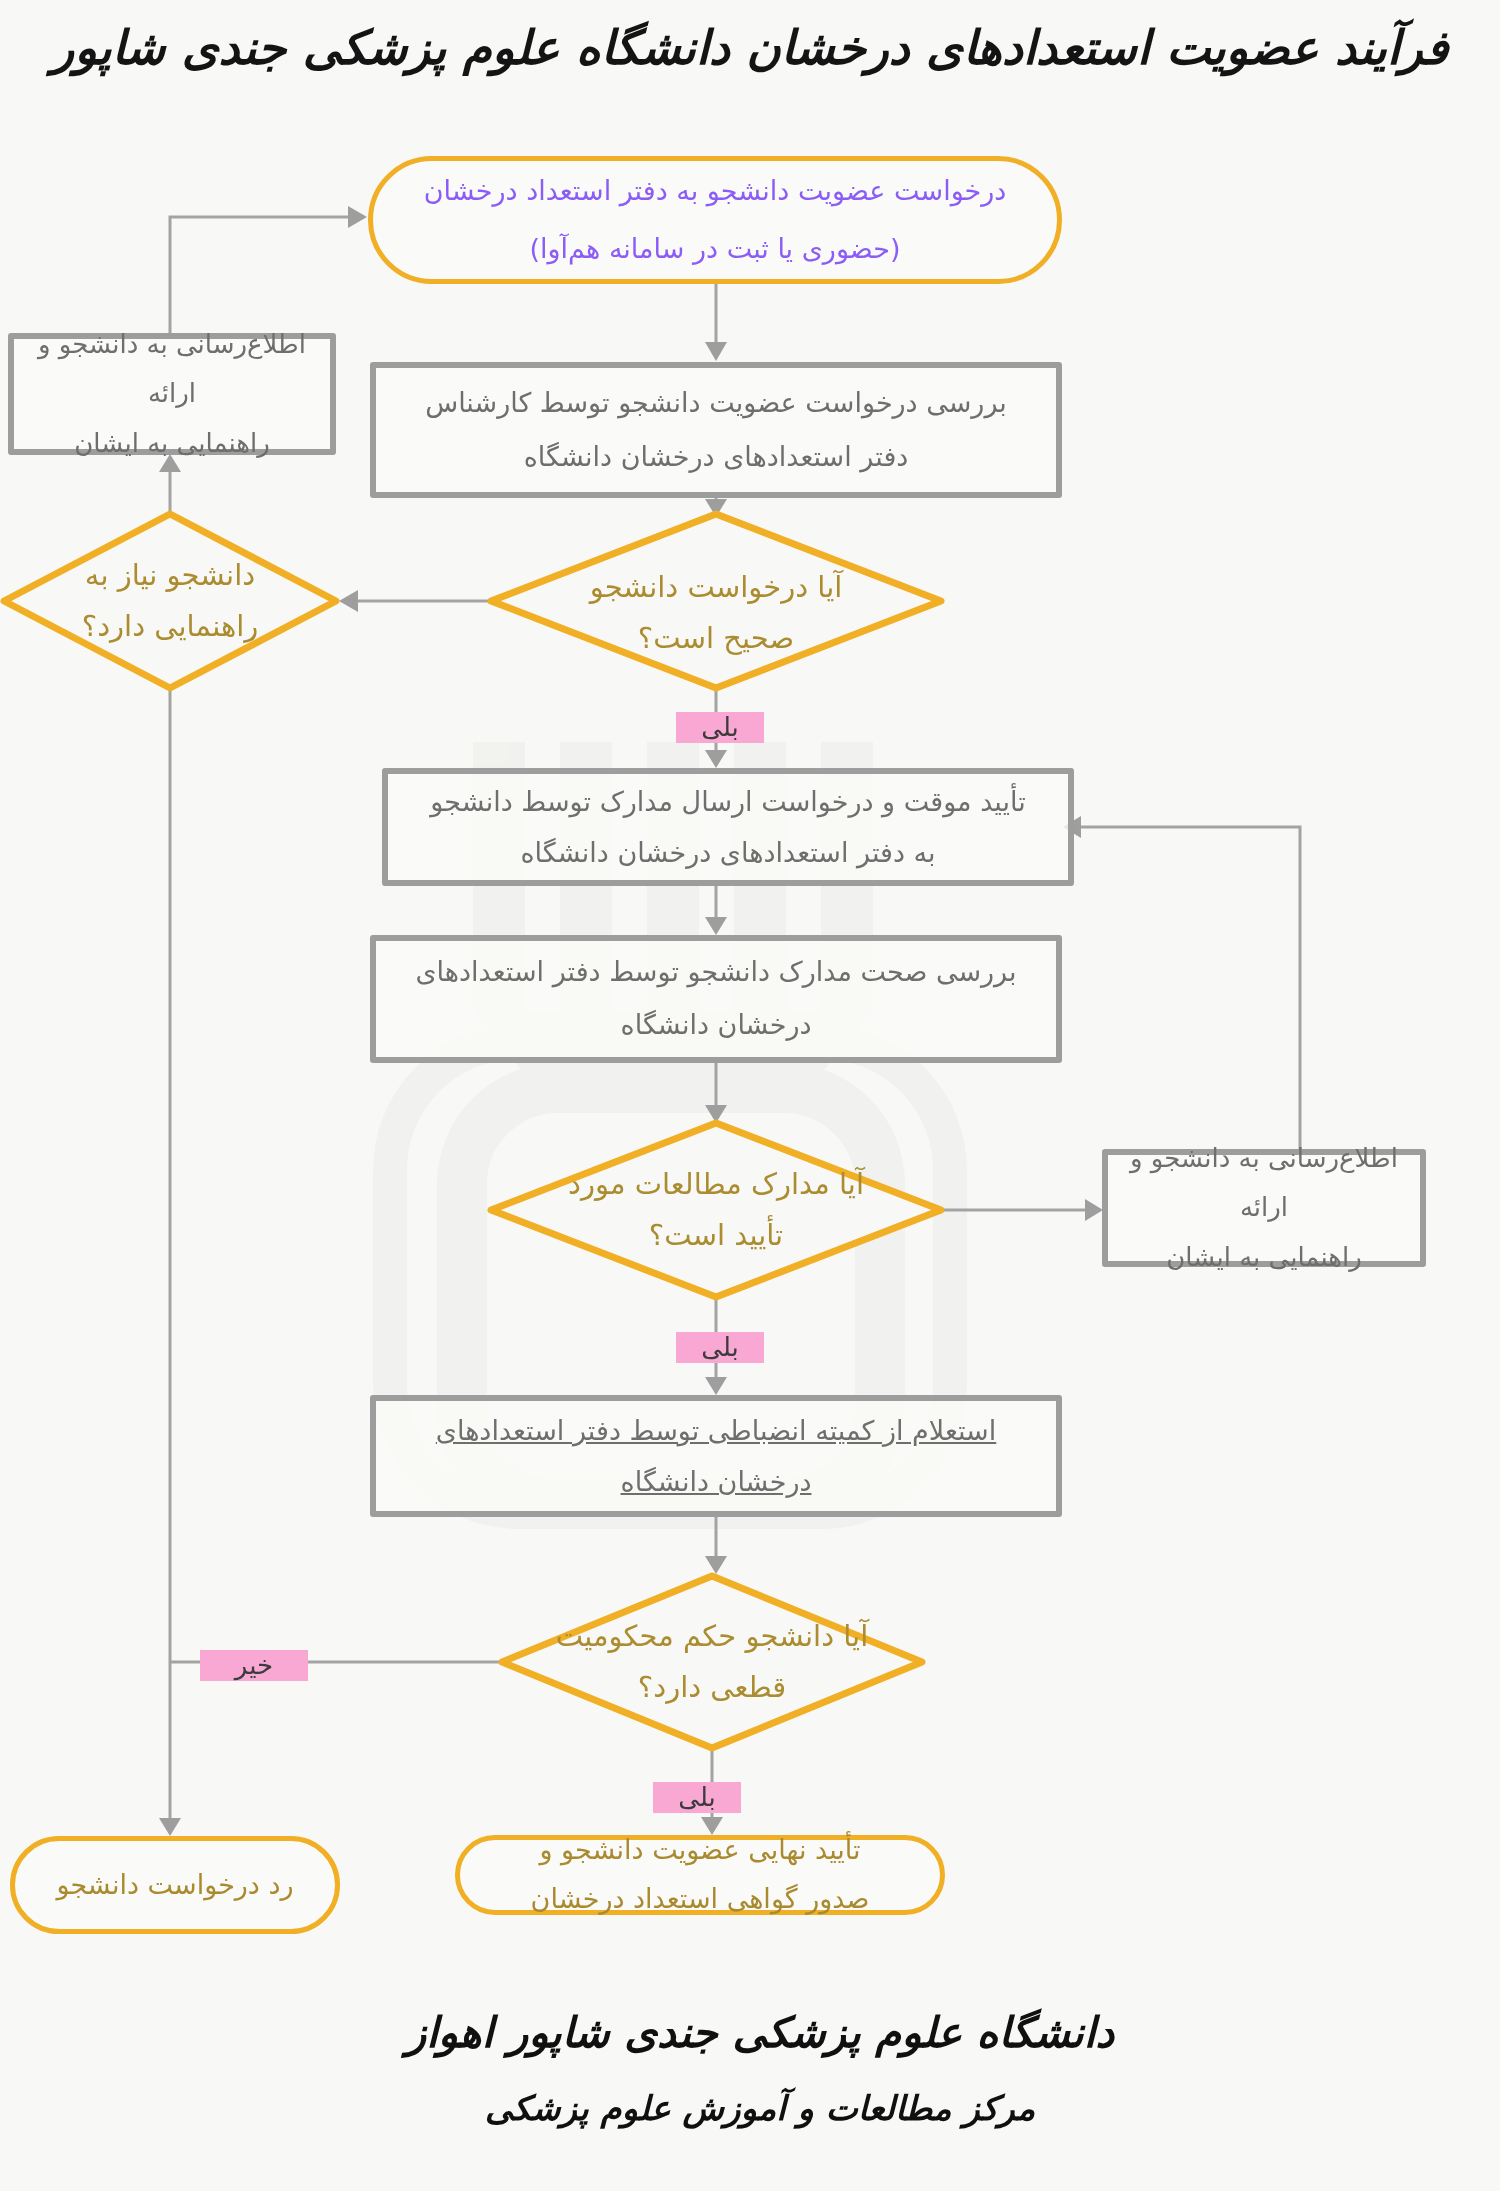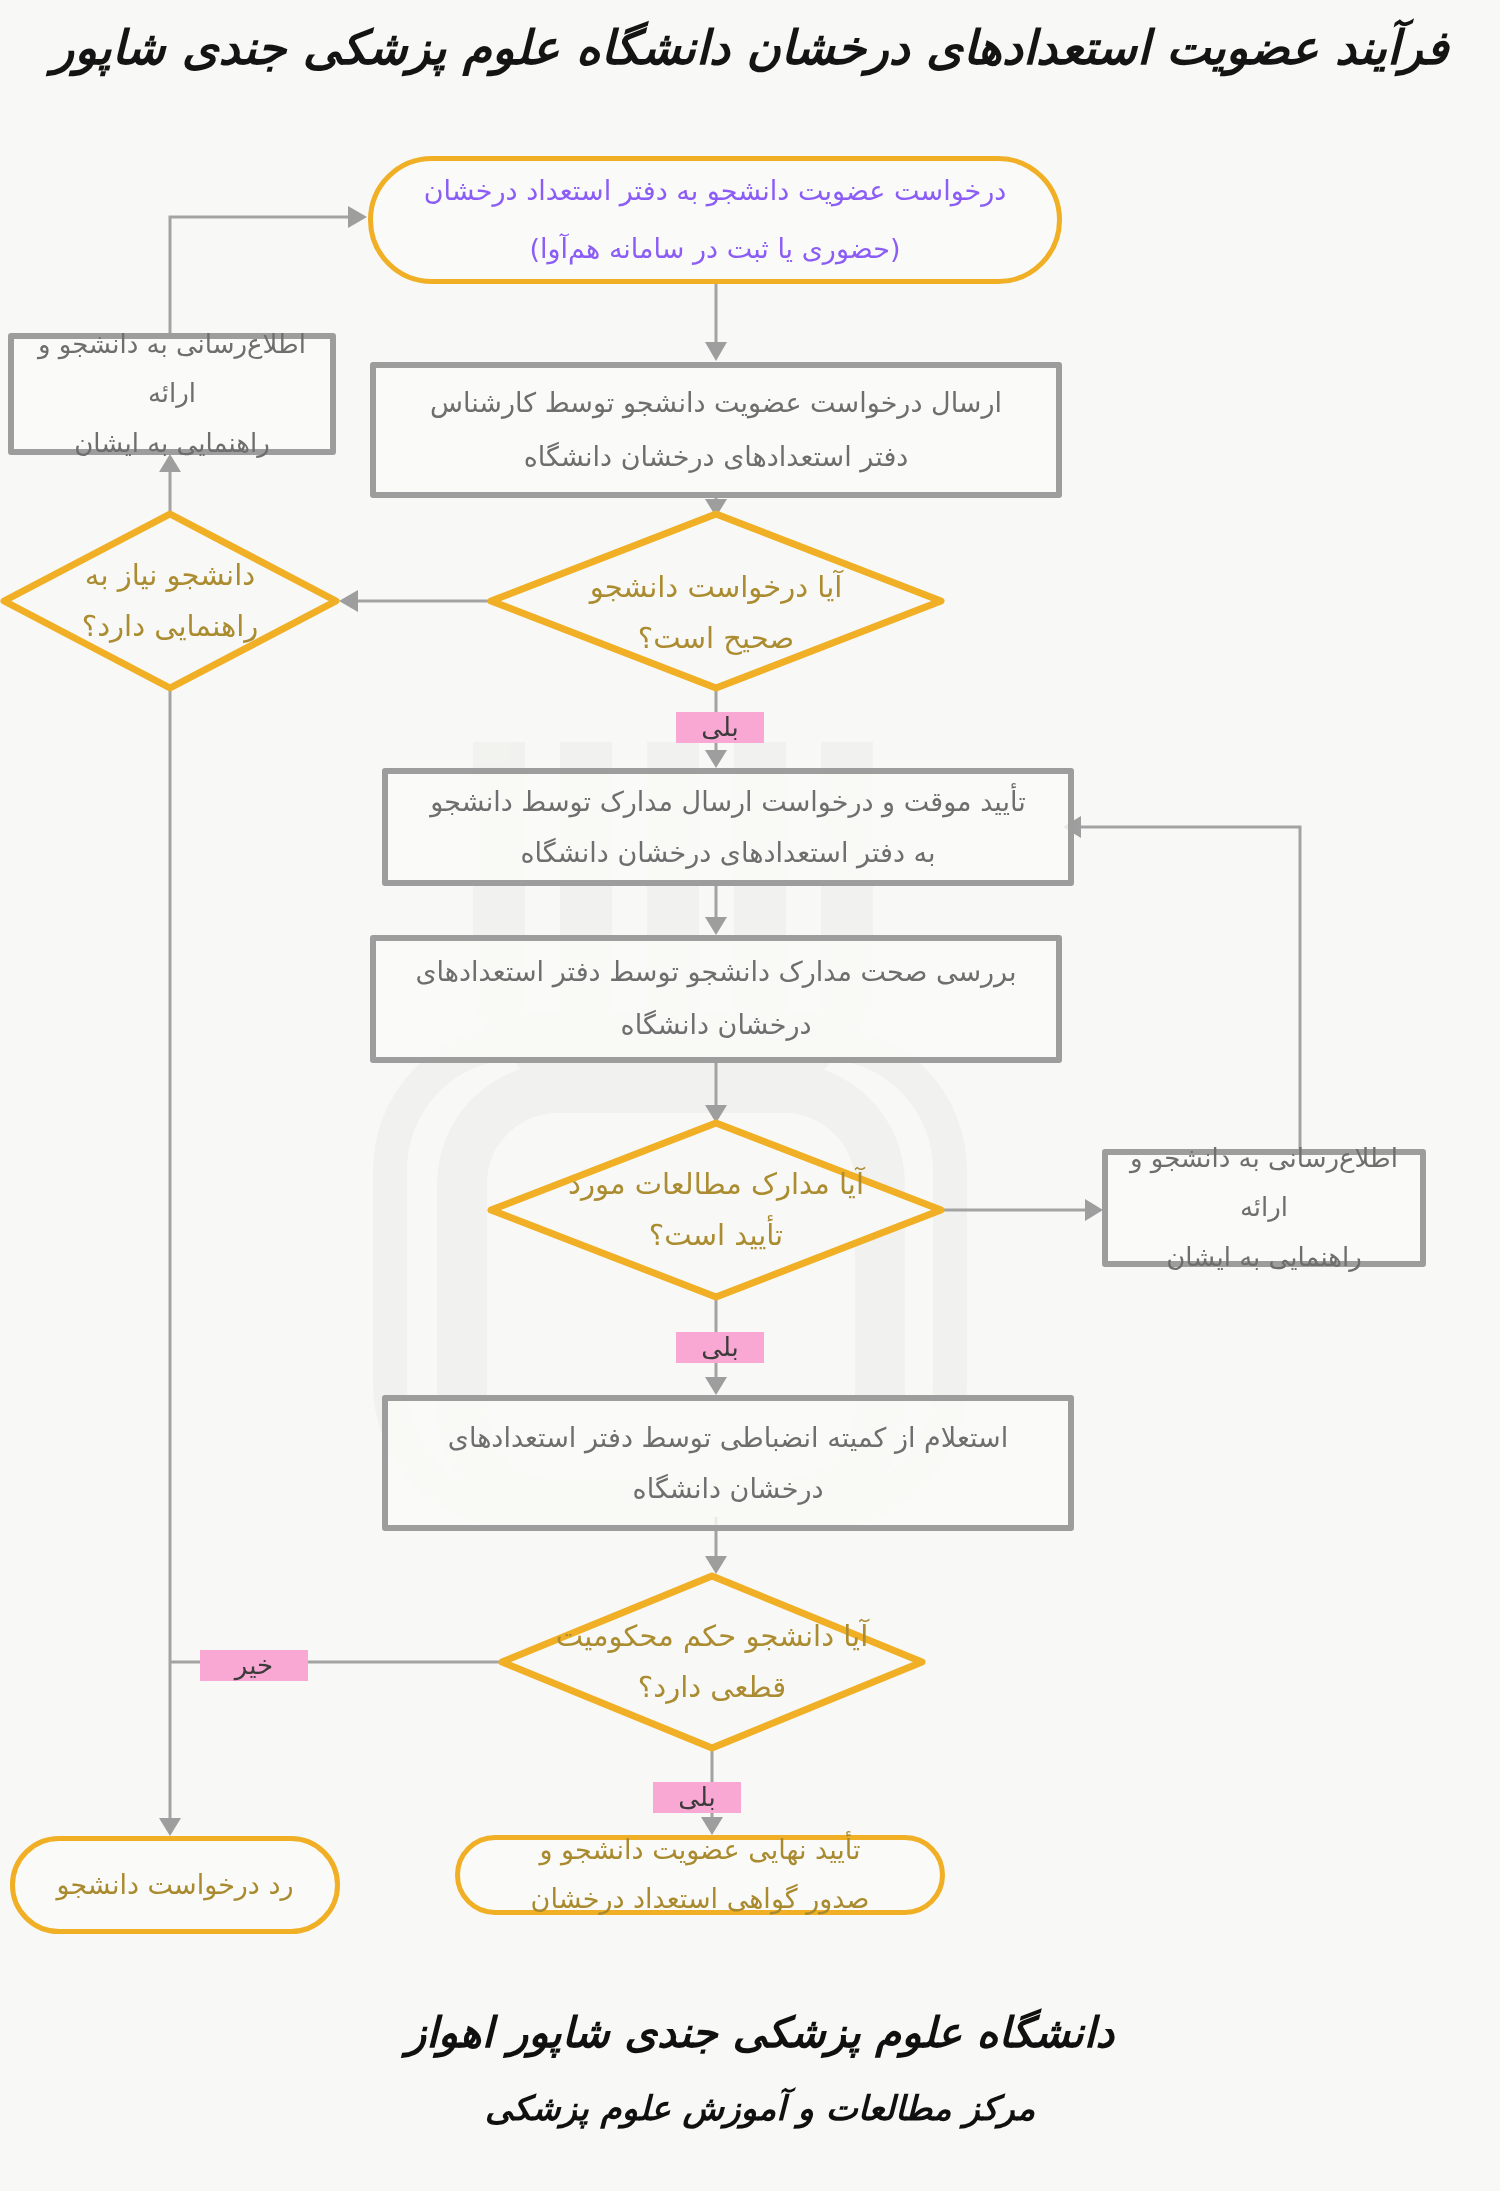--- a/index.html
+++ b/index.html
@@ -114,21 +114,21 @@
     <polygon points="716,1123 941,1210 716,1297 491,1210"></polygon>
     <polygon points="712,1576 922,1662 712,1748 502,1662"></polygon>
   </g>
 </svg>
 
 <div class="abs title fa">فرآیند عضویت استعدادهای درخشان دانشگاه علوم پزشکی جندی شاپور</div>
 
 <div class="abs terminal start fa" style="left:368px;top:156px;width:694px;height:128px;border-radius:64px;line-height:2.15;">درخواست عضویت دانشجو به دفتر استعداد درخشان
 (حضوری یا ثبت در سامانه هم‌آوا)</div>
 
-<div class="abs box fa" style="left:370px;top:362px;width:692px;height:136px;">ارسال درخواست عضویت دانشجو توسط کارشناس
+<div class="abs box fa" style="left:370px;top:362px;width:692px;height:136px;">بررسی درخواست عضویت دانشجو توسط کارشناس
 دفتر استعدادهای درخشان دانشگاه</div>
 
 <div class="abs box fa" style="left:8px;top:333px;width:328px;height:122px;font-size:26px;line-height:1.9;">اطلاع‌رسانی به دانشجو و ارائه
 راهنمایی به ایشان</div>
 
 <div class="abs dtext fa" style="left:536px;top:568px;width:360px;height:90px;">آیا درخواست دانشجو
 صحیح است؟</div>
 
 <div class="abs dtext fa" style="left:25px;top:556px;width:290px;height:90px;">دانشجو نیاز به
 راهنمایی دارد؟</div>
@@ -138,21 +138,21 @@
 
 <div class="abs box fa" style="left:370px;top:935px;width:692px;height:128px;line-height:1.95;">بررسی صحت مدارک دانشجو توسط دفتر استعدادهای
 درخشان دانشگاه</div>
 
 <div class="abs dtext fa" style="left:536px;top:1165px;width:360px;height:90px;">آیا مدارک مطالعات مورد
 تأیید است؟</div>
 
 <div class="abs box fa" style="left:1102px;top:1149px;width:324px;height:118px;font-size:26px;line-height:1.9;">اطلاع‌رسانی به دانشجو و ارائه
 راهنمایی به ایشان</div>
 
-<div class="abs box fa" style="left:382px;top:1395px;width:692px;height:136px;line-height:1.9;">استعلام از کمیته انضباطی توسط دفتر استعدادهای
+<div class="abs box fa" style="left:370px;top:1395px;width:692px;height:122px;line-height:1.9;text-decoration:underline;">استعلام از کمیته انضباطی توسط دفتر استعدادهای
 درخشان دانشگاه</div>
 
 <div class="abs dtext fa" style="left:532px;top:1617px;width:360px;height:90px;">آیا دانشجو حکم محکومیت
 قطعی دارد؟</div>
 
 <div class="abs terminal gold fa" style="left:10px;top:1836px;width:330px;height:98px;border-radius:49px;">رد درخواست دانشجو</div>
 
 <div class="abs terminal gold fa" style="left:455px;top:1835px;width:490px;height:80px;border-radius:50px;">تأیید نهایی عضویت دانشجو و
 صدور گواهی استعداد درخشان</div>
 

